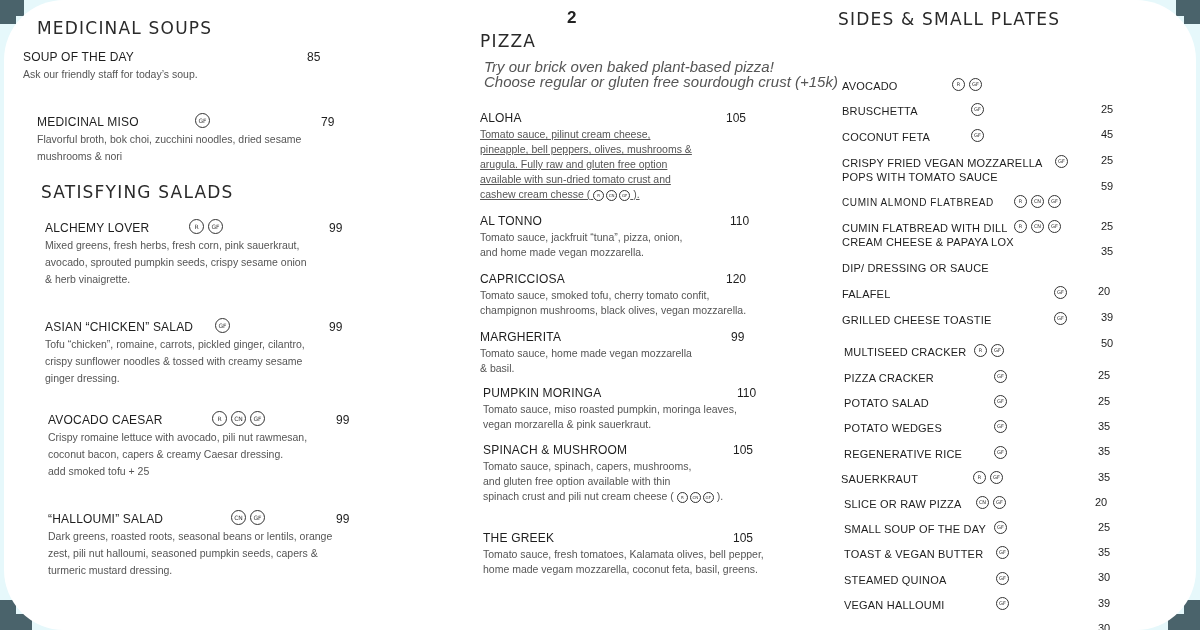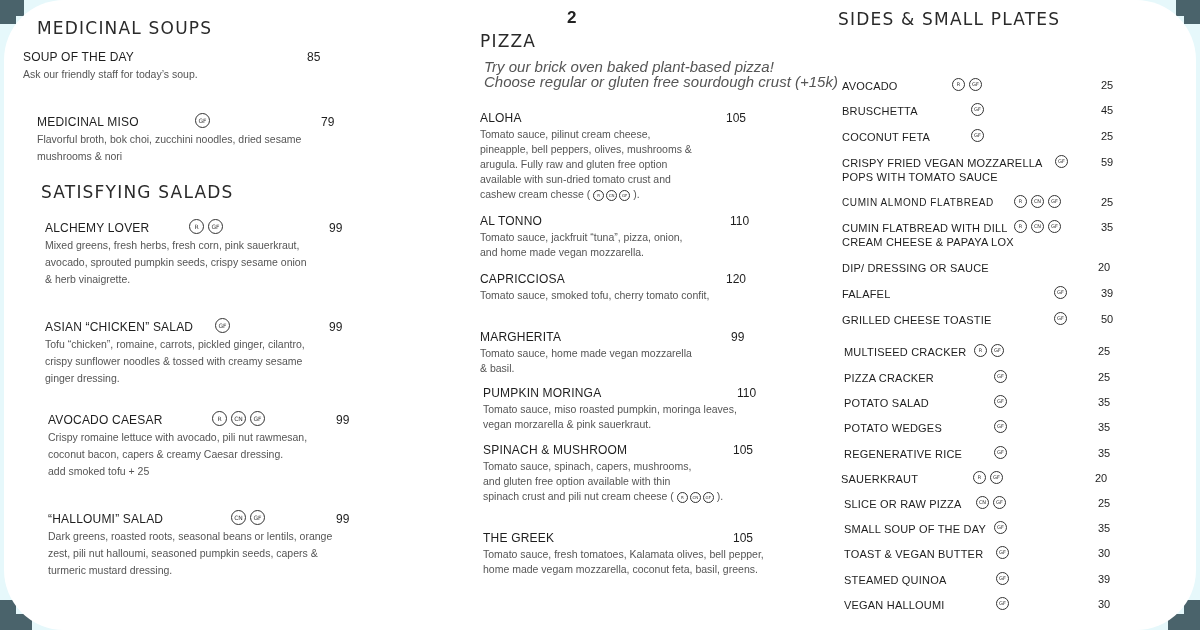--- a/index.html
+++ b/index.html
@@ -29,21 +29,21 @@
   .badge {
     width: 13px; height: 13px; border: 1px solid #333; border-radius: 50%;
     font-size: 6px; line-height: 13px; text-align: center; color: #333;
     font-family: "DejaVu Sans", sans-serif; box-sizing: content-box;
   }
   .inline-badges { display: inline-flex; gap: 2px; vertical-align: middle; }
   .inline-badges .badge { width: 9px; height: 9px; font-size: 4px; line-height: 9px; }
   .intro { position: absolute; left: 480px; top: 59px; font-size: 15px; font-style: italic; color: #555; line-height: 15px; }
   .side { position: absolute; left: 838px; width: 280px; }
   .side .item-name { font-size: 11px; line-height: 14px; }
-  .side .item-price { left: 259px; font-size: 11px; }
+  .side .item-price { left: 259px; font-size: 11px; margin-top: 24px; }
   .side .badges { top: -1px; }
   .side .badge { width: 11px; height: 11px; line-height: 11px; font-size: 5px; }
 </style>
 </head>
 <body>
 
 <div class="corner" style="left:0;top:0;width:24px;height:16px;"></div>
 <div class="corner" style="left:0;top:16px;width:16px;height:8px;"></div>
 <div class="corner" style="right:0;top:0;width:24px;height:16px;"></div>
 <div class="corner" style="right:0;top:16px;width:16px;height:8px;"></div>
@@ -136,21 +136,21 @@
 
   <div class="section-title" style="left:476px;top:31px;">PIZZA</div>
   <div class="intro">
     <div>Try our brick oven baked plant-based pizza!</div>
     <div>Choose regular or gluten free sourdough crust (+15k)</div>
   </div>
 
   <div class="item" style="left:476px;top:111px;width:270px;">
     <div class="item-name">ALOHA</div>
     <div class="item-price" style="left:246px;">105</div>
-    <div class="item-desc" style="line-height:15px;">
+    <div class="item-desc" style="line-height:15px;text-decoration:underline;">
       <div>Tomato sauce, pilinut cream cheese,</div>
       <div>pineapple, bell peppers, olives, mushrooms &amp;</div>
       <div>arugula. Fully raw and gluten free option</div>
       <div>available with sun-dried tomato crust and</div>
       <div>
         <span>cashew cream chesse (</span>
         <span class="inline-badges">
           <span class="badge">R</span>
           <span class="badge">CN</span>
           <span class="badge">GF</span>
@@ -167,20 +167,21 @@
       <div>Tomato sauce, jackfruit “tuna”, pizza, onion,</div>
       <div>and home made vegan mozzarella.</div>
     </div>
   </div>
 
   <div class="item" style="left:476px;top:272px;width:280px;">
     <div class="item-name">CAPRICCIOSA</div>
     <div class="item-price" style="left:246px;">120</div>
     <div class="item-desc" style="line-height:15px;">
       <div>Tomato sauce, smoked tofu, cherry tomato confit,</div>
+      <div>champignon mushrooms, black olives, vegan mozzarella.</div>
     </div>
   </div>
 
   <div class="item" style="left:476px;top:330px;width:270px;">
     <div class="item-name">MARGHERITA</div>
     <div class="item-price" style="left:251px;">99</div>
     <div class="item-desc" style="line-height:15px;">
       <div>Tomato sauce, home made vegan mozzarella</div>
       <div>&amp; basil.</div>
     </div>

